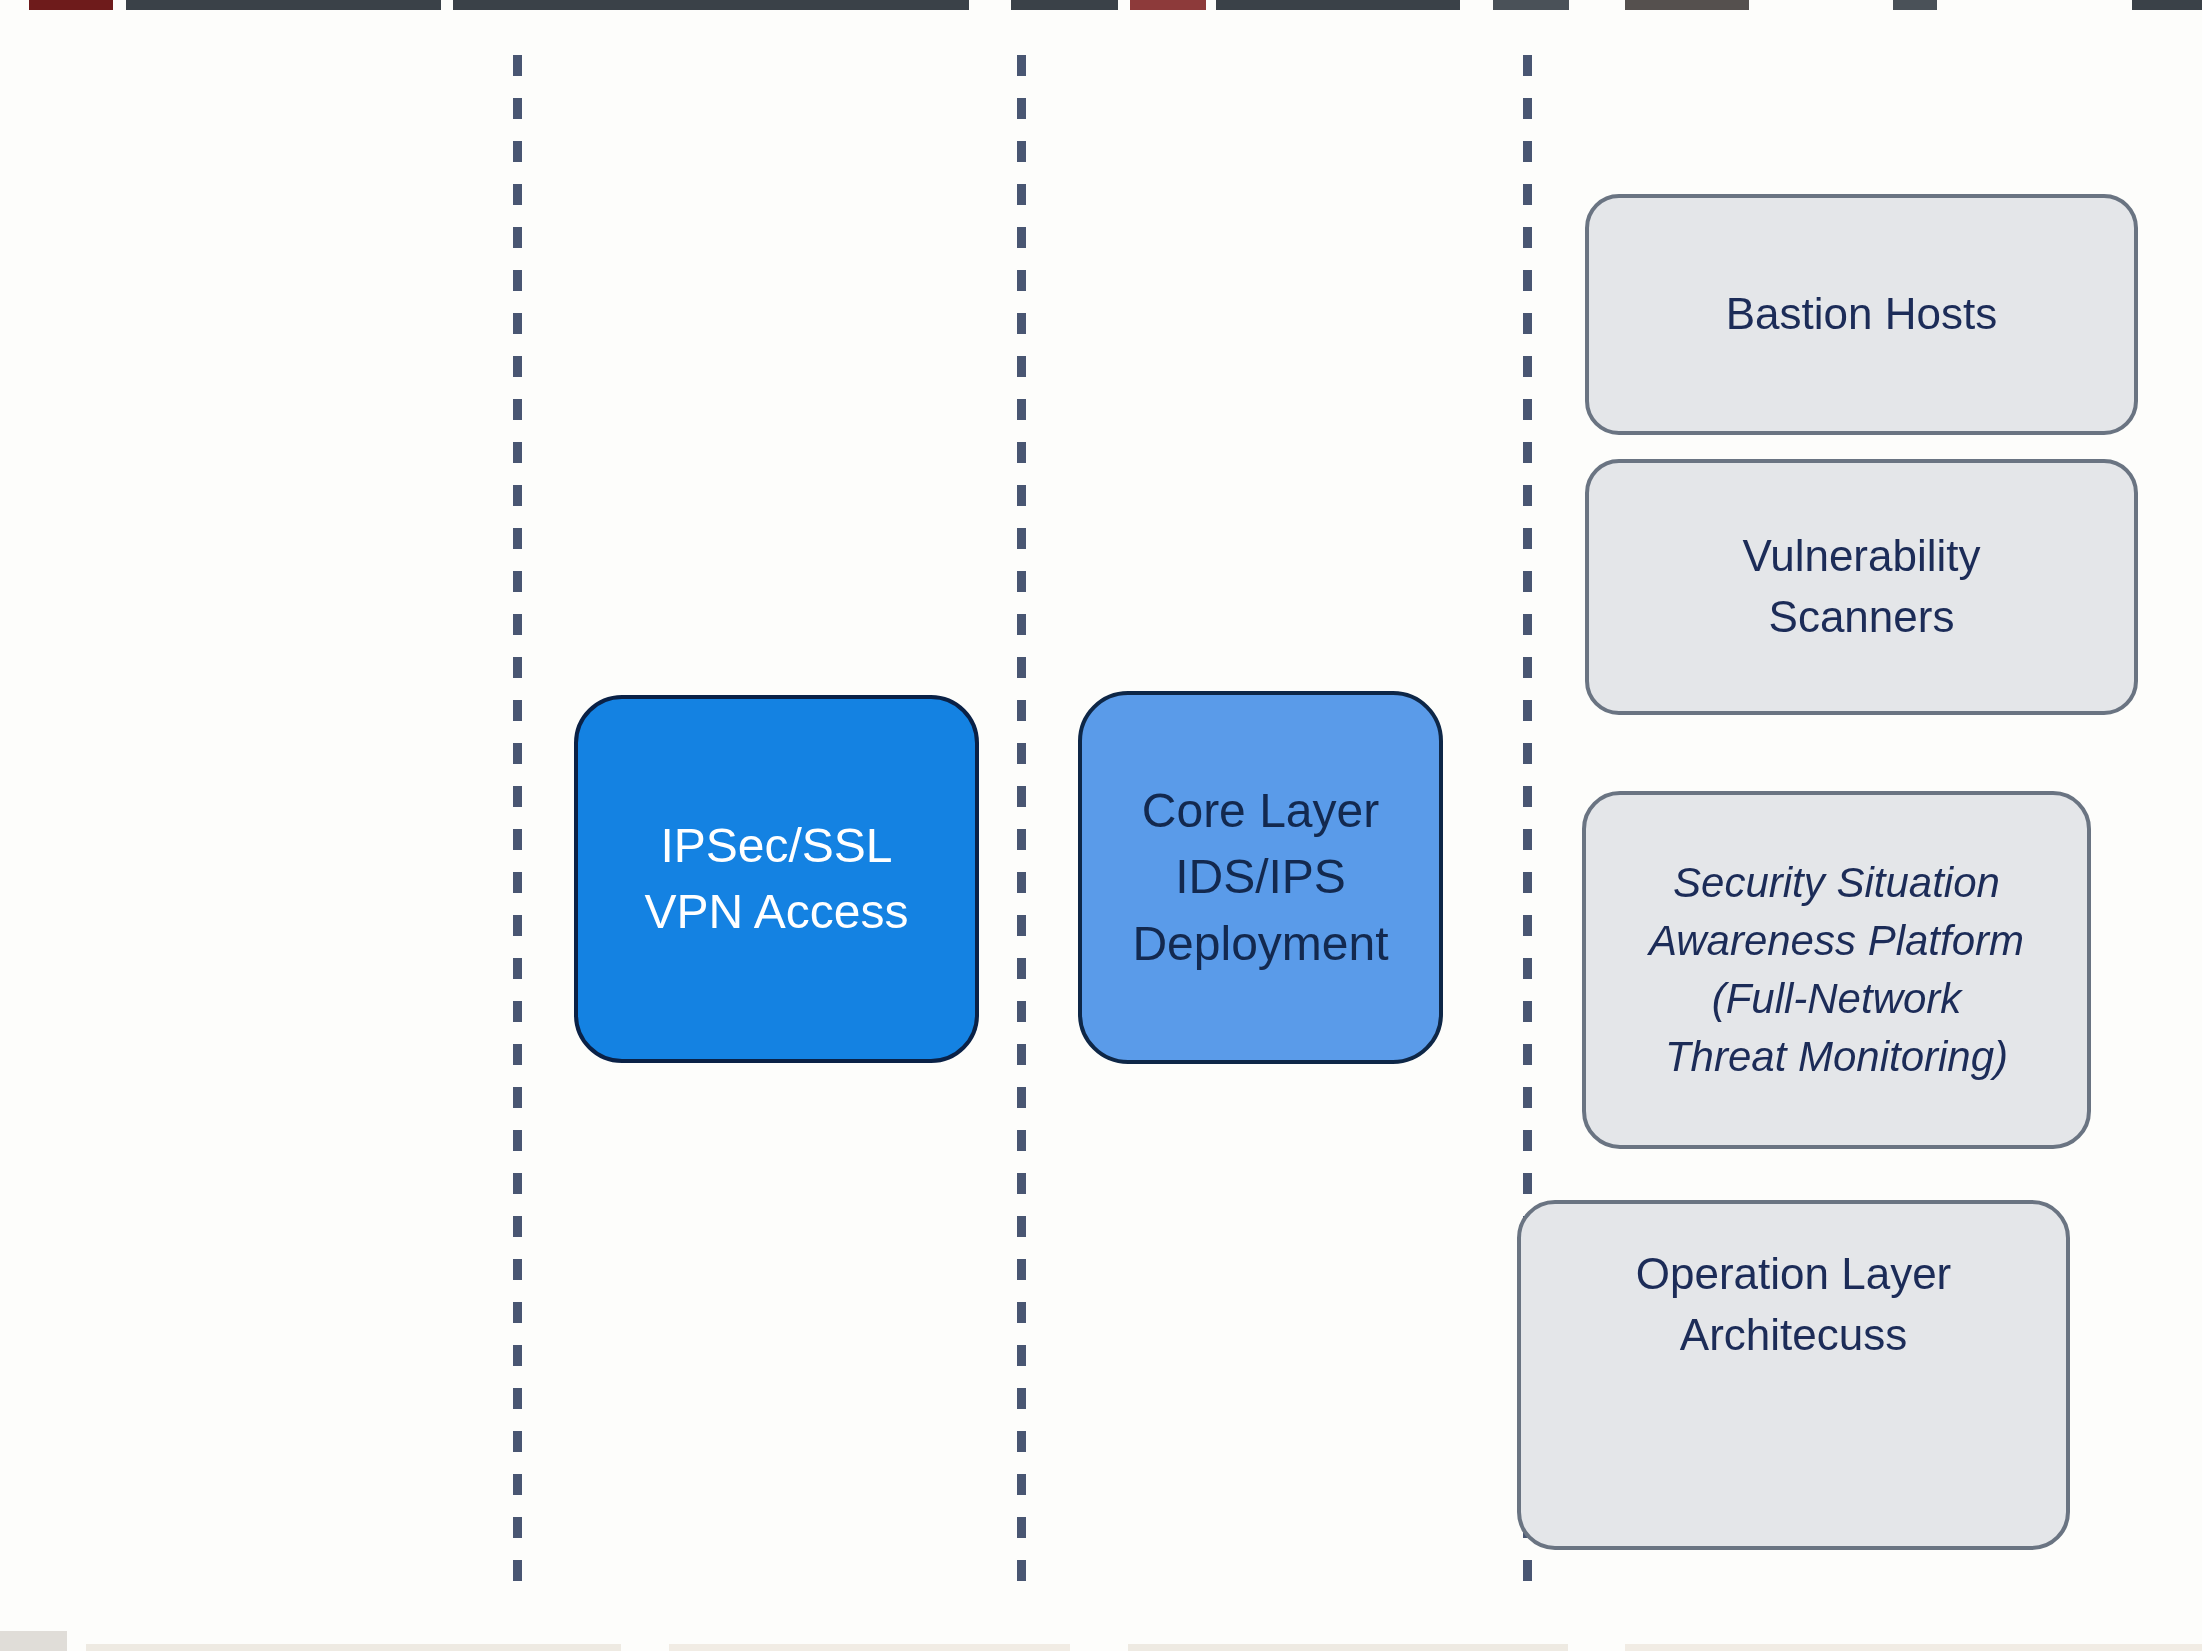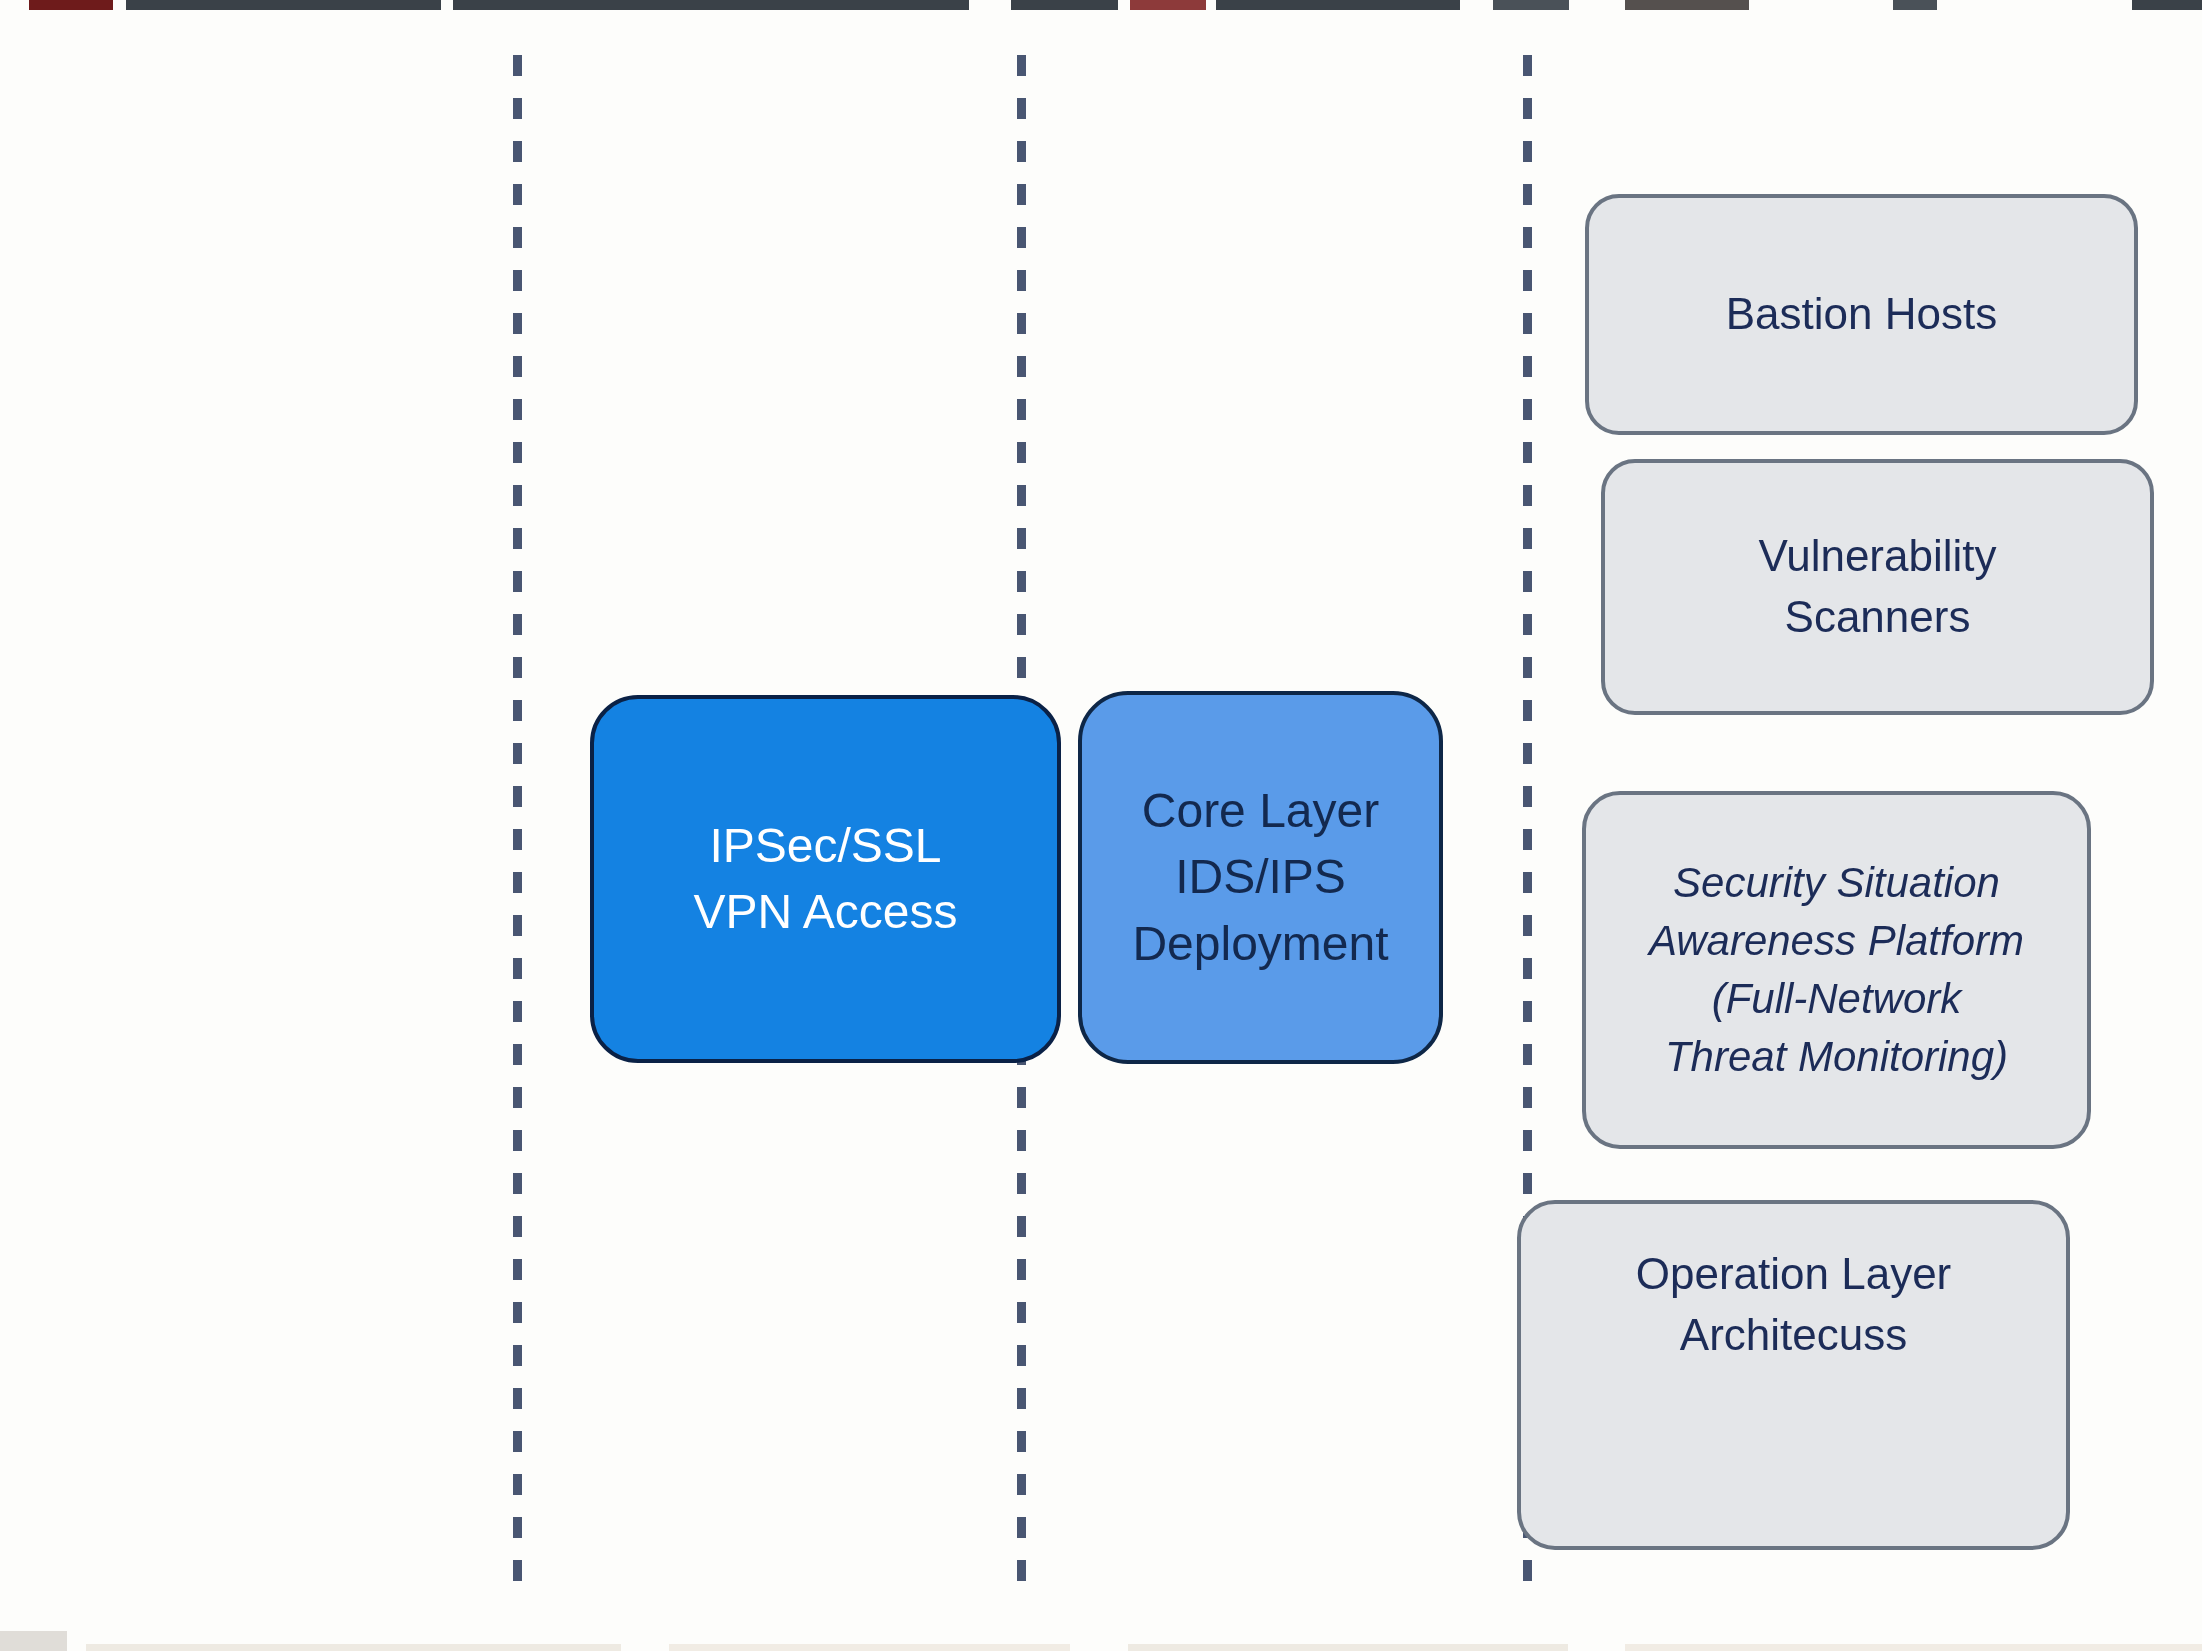--- a/index.html
+++ b/index.html
@@ -48,40 +48,39 @@
     white-space: pre-line;
     line-height: 1.38;
   }
 
   #box-edge-firewalls {
     left: 65px; top: 695px; width: 405px; height: 368px;
     border-radius: 48px;
     font-size: 48px;
   }
   #box-ipsec-vpn {
-    left: 590px; top: 695px; width: 471px; height: 368px;
+    left: 574px; top: 695px; width: 405px; height: 368px;
     border-radius: 48px;
     font-size: 48px;
   }
   #box-core-ids {
     left: 1078px; top: 691px; width: 365px; height: 373px;
     border-radius: 50px;
     font-size: 48px;
   }
   #box-bastion-hosts {
     left: 1585px; top: 150px; width: 553px; height: 241px;
     border-radius: 34px;
     font-size: 44px;
     margin-top: 44px;
   }
   #box-vulnerability-scanners {
     left: 1585px; top: 459px; width: 553px; height: 256px;
     border-radius: 34px;
     font-size: 44px;
-    margin-left: 16px;
   }
   #box-security-platform {
     left: 1582px; top: 791px; width: 509px; height: 358px;
     border-radius: 38px;
     font-size: 42px;
     font-style: italic;
   }
   #box-operation-layer {
     left: 1517px; top: 1200px; width: 553px; height: 350px;
     border-radius: 38px;

